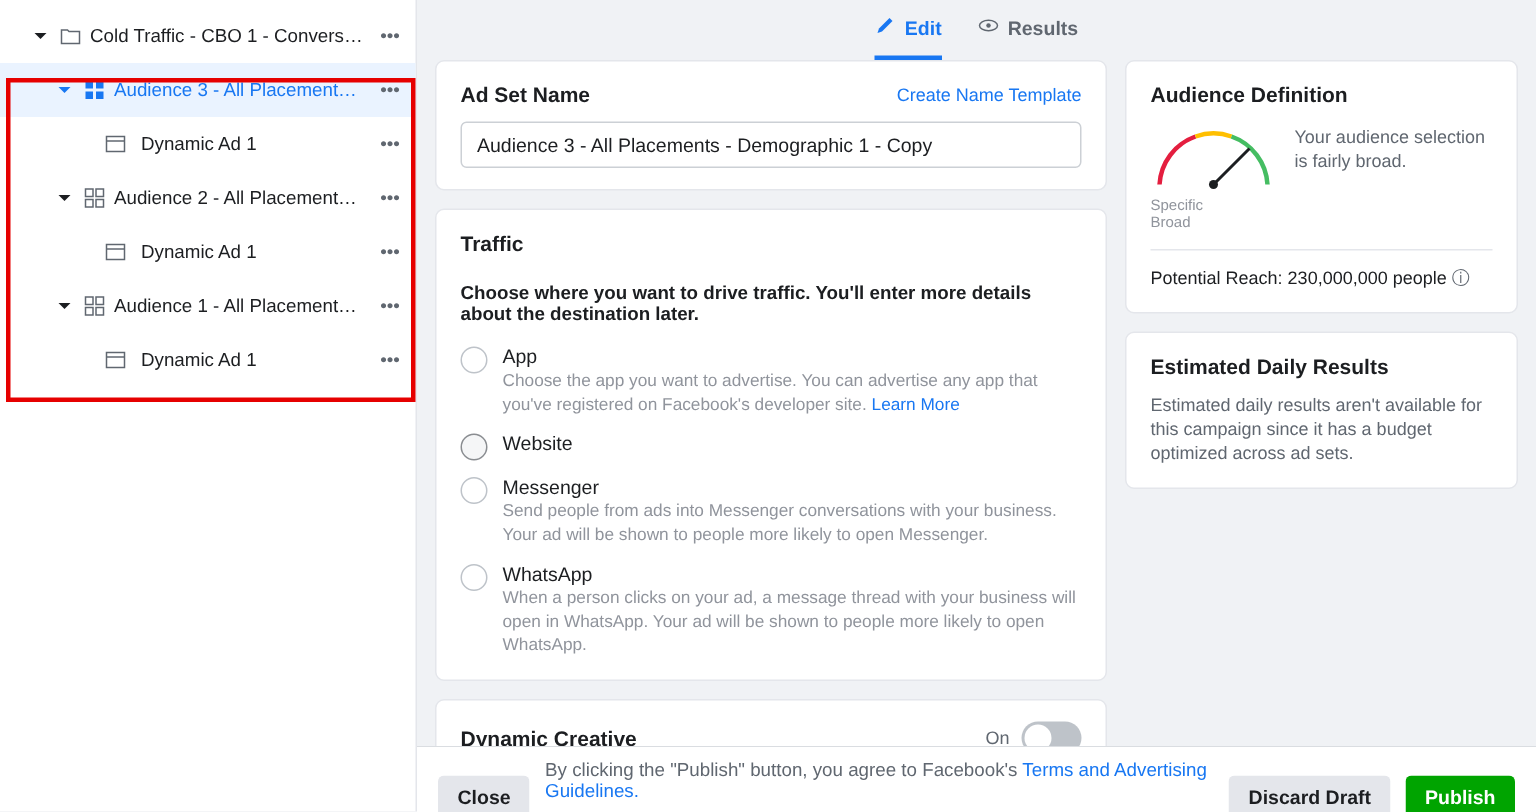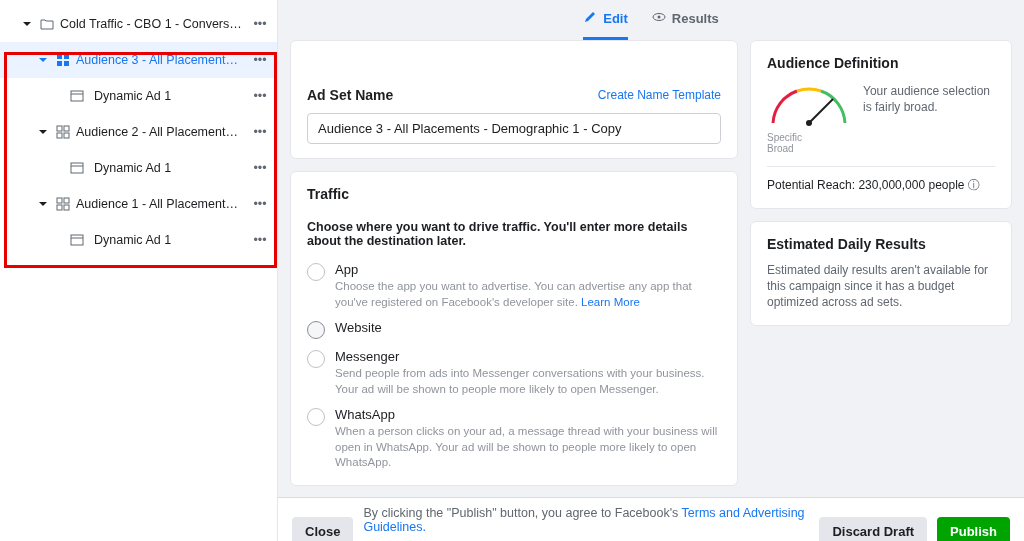--- a/index.html
+++ b/index.html
@@ -112,21 +112,20 @@
   
   .card {
     background:#fff;
     border:1px solid #e4e6eb;
     border-radius:6px;
     padding:14px 16px;
   }
   .card-header {
     display:flex; align-items:center; justify-content:space-between;
     margin-bottom:10px;
-    margin-top:32px;
   }
   .card-title { font-size:14px; font-weight:700; color:#1c1e21; }
   .link-small { font-size:12px; color:#1877f2; cursor:pointer; }
   .input-text {
     width:100%;
     border:1px solid #ccd0d5;
     border-radius:4px;
     padding:7px 10px;
     font-size:13px;
     color:#1c1e21;

